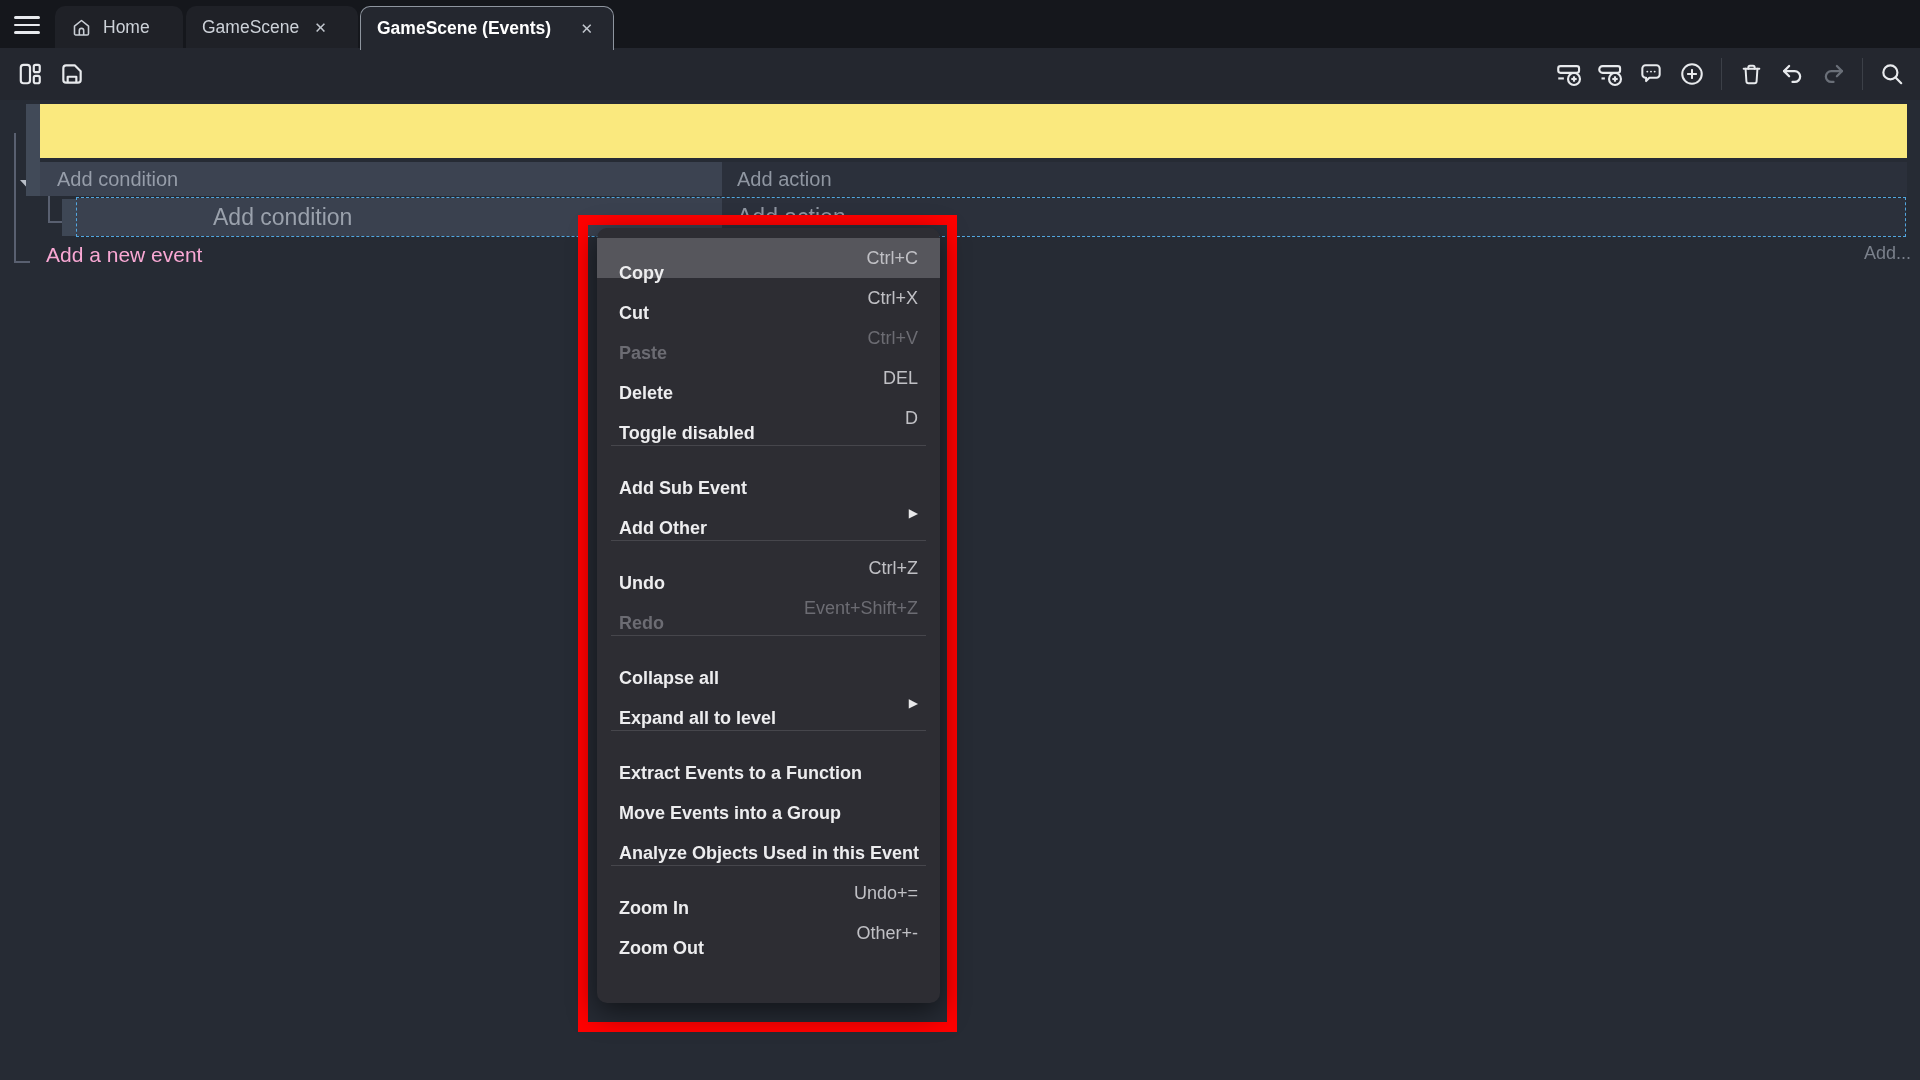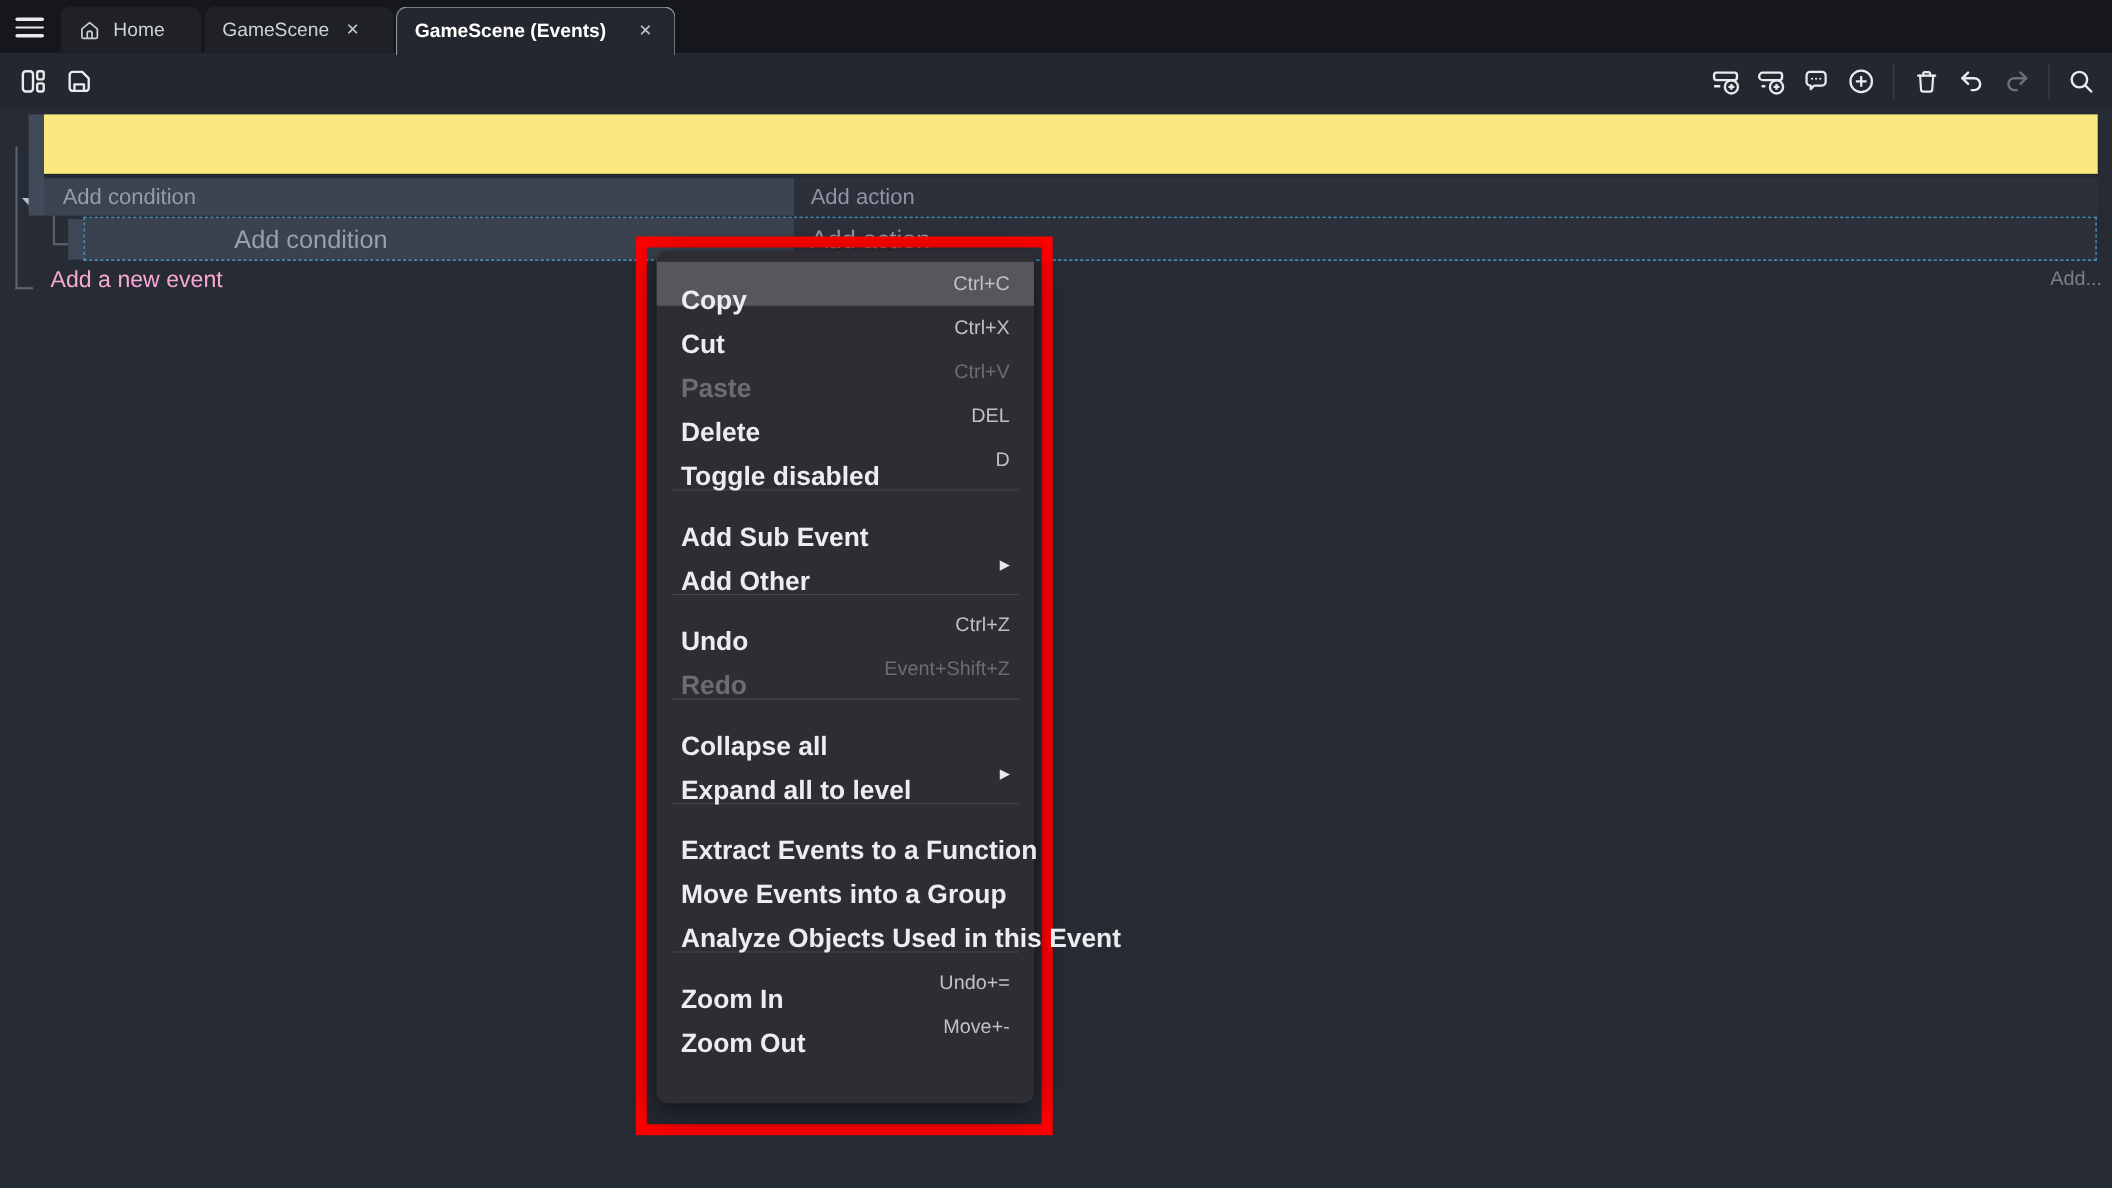--- a/index.html
+++ b/index.html
@@ -73,21 +73,21 @@
   .add-new-event{position:absolute;left:46px;top:143px;font-size:21px;color:#f9a8d4;cursor:pointer;}
   .overflow-add{position:absolute;right:9px;top:143px;font-size:18px;color:#7A808B;cursor:pointer;}
 
   
   .annotation{position:absolute;left:578px;top:215px;width:379px;height:817px;
               border:10px solid var(--annotation-red,#FF0000);z-index:9;pointer-events:none;}
   .menu{position:absolute;left:597px;top:228px;width:343px;height:775px;background:#2D2D33;
         border-radius:10px;padding:10px 0;z-index:10;box-shadow:0 8px 28px rgba(0,0,0,.55);}
   .menu-item{height:40px;display:flex;align-items:center;justify-content:space-between;
              padding:0 22px;cursor:pointer;}
-  .menu-item .mi-label{font-size:24px;font-weight:600;color:#EDEDEF;white-space:nowrap;margin-top:31px;}
+  .menu-item .mi-label{font-size:18px;font-weight:600;color:#EDEDEF;white-space:nowrap;margin-top:31px;}
   .menu-item .mi-short{font-size:18px;color:#C0C0C5;white-space:nowrap;}
   .menu-item .mi-arrow{font-size:12px;color:#E8E8EA;}
   .menu-item.highlighted{background:var(--menu-highlight,#56565C);}
   .menu-item.disabled .mi-label,.menu-item.disabled .mi-short{color:#6C6C73;}
   .menu-divider{height:1px;background:#46464C;margin:7px 14px;}
 </style>
 </head>
 <body>
 
 <div class="stage">
@@ -334,18 +334,18 @@
       <div class="menu-item">
         <span class="mi-label">Analyze Objects Used in this Event</span>
       </div>
       <div class="menu-divider"></div>
       <div class="menu-item">
         <span class="mi-label">Zoom In</span>
         <span class="mi-short">Undo+=</span>
       </div>
       <div class="menu-item">
         <span class="mi-label">Zoom Out</span>
-        <span class="mi-short">Move+-</span>
+        <span class="mi-short">Other+-</span>
       </div>
     </div>
   <div class="annotation"></div>
 
 </div>
 
 </body></html>

